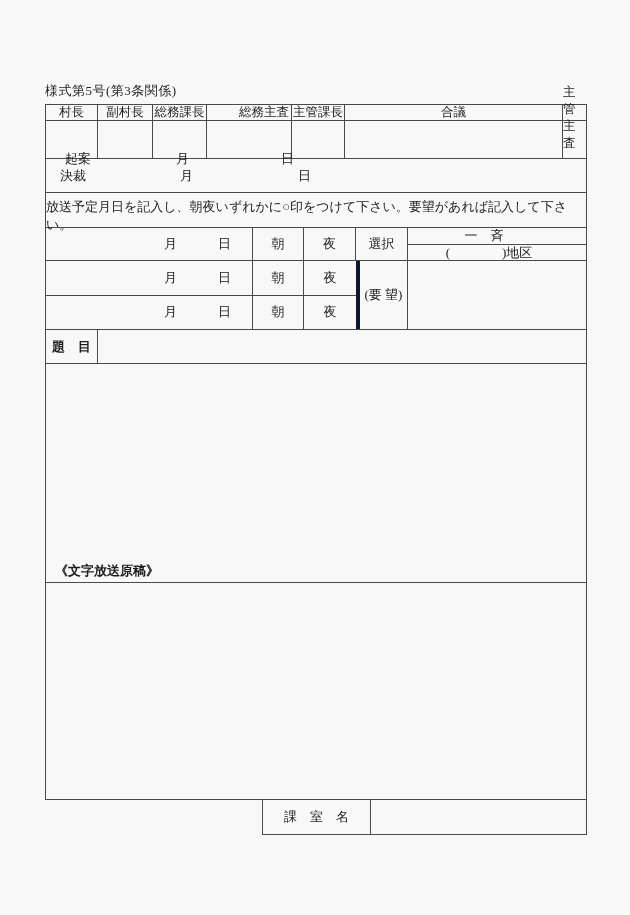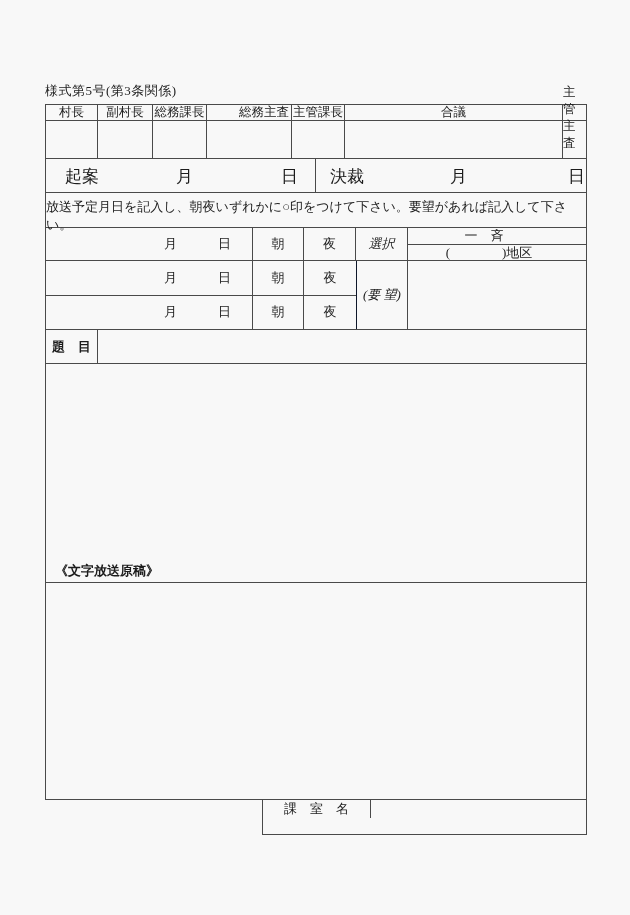--- a/index.html
+++ b/index.html
@@ -25,58 +25,58 @@
   .row{display:flex;flex-direction:row;box-sizing:border-box;flex:none;}
   .bb{border-bottom:1px solid #4a4a4a;}
   .cell{
     box-sizing:border-box;display:flex;align-items:center;justify-content:center;
     border-right:1px solid #4a4a4a;position:relative;
   }
   .cell.last{border-right:none;}
   
   .r-head{height:16px;}
   .r-stamp{height:38px;}
-  .r-kian{height:34px;font-size:17px;}
+  .r-kian{height:34px;font-size:13px;flex-direction:column;}
   .r-inst{height:35px;font-size:13px;}
   .r-s1{height:33px;font-size:13px;}
   .r-s23{height:69px;font-size:13px;}
   .r-subject{height:34px;font-size:13px;}
   .r-body1{height:219px;position:relative;font-weight:bold;}
   .r-body2{height:216px;}
   
   .cw0{width:52px;} .cw1{width:55px;} .cw2{width:54px;} .cw3{width:55px;margin-left:30px;}
   .cw4{width:53px;} .cw5{width:218px;} .cw6{flex:1;margin-top:11px;}
   
   .half-l{width:270px;}
   .half-r{flex:1;}
   .pos{position:absolute;top:50%;transform:translateY(-50%);white-space:nowrap;}
   
   .c-date{width:207px;}
   .c-asa{width:51px;}
   .c-yoru{width:52px;}
-  .c-sel{width:52px;font-style:italic;}
+  .c-sel{width:52px;}
   .c-right{flex:1;}
   .nested{flex-direction:column;align-items:stretch;justify-content:flex-start;padding:0;}
   .sub{box-sizing:border-box;display:flex;align-items:center;justify-content:center;}
   .sub-issei{height:17px;border-bottom:1px solid #4a4a4a;padding-right:26px;}
   .sub-district{height:15px;padding-right:16px;}
   .group{display:flex;flex-direction:column;width:310px;box-sizing:border-box;}
   .subrow{display:flex;flex-direction:row;box-sizing:border-box;}
   .sr1{height:35px;border-bottom:1px solid #4a4a4a;}
   .sr2{height:34px;}
   .subject-label{width:52px;font-weight:bold;}
   .ms-label{
     position:absolute;left:9px;bottom:2px;font-size:13px;white-space:nowrap;
   }
   
   .office-box{
     position:absolute;left:262px;top:800px;width:325px;height:35px;
     box-sizing:border-box;
     border-left:1px solid #4a4a4a;border-right:1px solid #4a4a4a;border-bottom:1px solid #4a4a4a;
-    display:flex;flex-direction:column;font-size:13px;
+    display:flex;font-size:13px;
   }
   .office-label{width:108px;}
 </style>
 </head>
 <body>
 
 <div class="page">
 
   <div class="doc-title">様式第5号(第3条関係)</div>
 
@@ -145,21 +145,21 @@
         </div>
         <div class="subrow sr2">
           <div class="cell c-date">
             <span class="pos" style="left:118px">月</span>
             <span class="pos" style="left:172px">日</span>
           </div>
           <div class="cell c-asa">朝</div>
           <div class="cell c-yoru last">夜</div>
         </div>
       </div>
-      <div class="cell c-sel" style="border-left:1px solid #0f172a;">(要 望)</div>
+      <div class="cell c-sel" style="border-left:4px solid #0f172a;">(要 望)</div>
       <div class="cell c-right last"></div>
     </div>
 
     <div class="row r-subject bb">
       <div class="cell subject-label">題　目</div>
       <div class="cell cw6 last"></div>
     </div>
 
     <div class="row r-body1 bb">
       <span class="ms-label">《文字放送原稿》</span>

